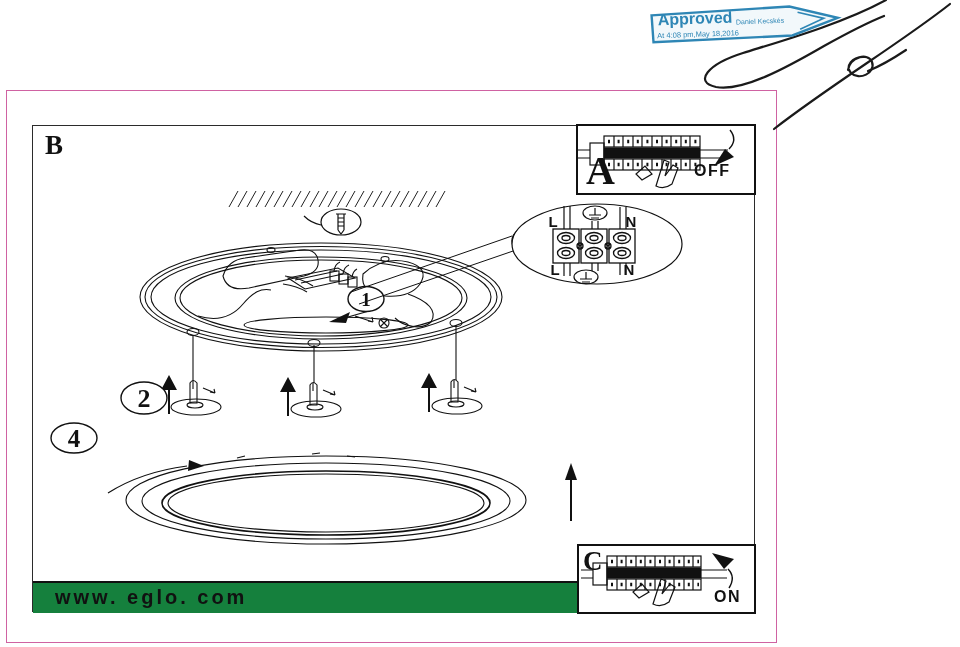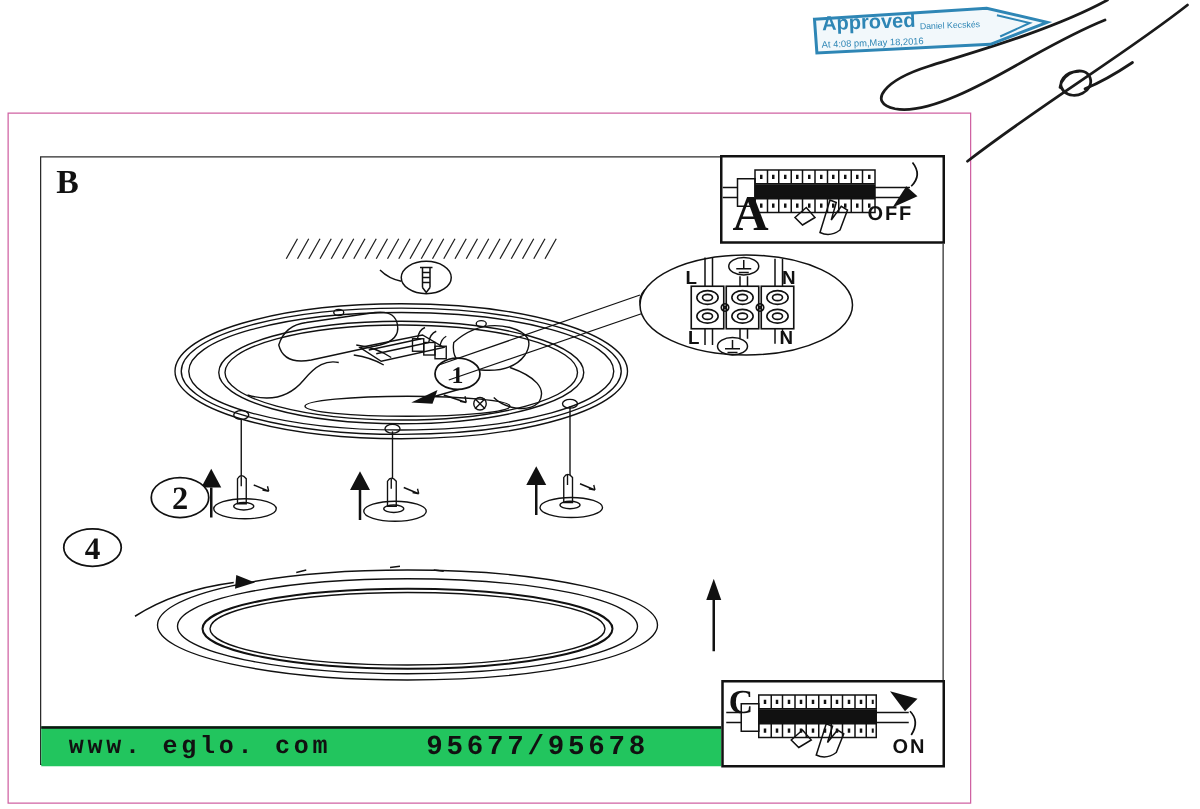--- a/index.html
+++ b/index.html
@@ -9,22 +9,22 @@
   
   .pink-frame{left:6px;top:90px;width:769px;height:551px;border:1px solid #cf62a2;background:#fff;}
   
   .inner-frame{left:25px;top:34px;width:721px;height:485px;border:1px solid #2b2b2b;}
   .b-label{left:12px;top:4px;font-size:27px;font-weight:600;letter-spacing:1px;}
   
   .detail-box{background:#fff;border:2px solid #111;z-index:3;}
   .detail-a{left:543px;top:-2px;width:176px;height:67px;}
   .detail-c{left:544px;top:418px;width:175px;height:66px;}
   
-  .footer{left:0;top:455px;width:721px;height:30px;border-top:2px solid #111;z-index:2;background:#22c55e;
-          font-family:Liberation Mono, monospace;font-weight:700;}
+  .footer{left:0;top:455px;width:721px;height:30px;border-top:2px solid #111;z-index:2;background:#15803d;
+          font-family:Liberation Sans, sans-serif;font-weight:700;}
   .footer .site{position:absolute;left:22px;top:3px;font-size:20px;letter-spacing:3px;}
   .footer .model{position:absolute;left:308px;top:2px;font-size:22px;letter-spacing:3px;}
   
   .stamp{left:648px;top:5px;width:200px;height:42px;transform:rotate(-2deg);z-index:5;}
   .stamp .title{position:absolute;left:10px;top:3px;font-family:"Liberation Sans",sans-serif;
                 font-weight:700;font-size:16px;color:#2e86b5;}
   .stamp .who{position:absolute;left:88px;top:13px;font-family:"Liberation Sans",sans-serif;
               font-size:7px;color:#2e86b5;}
   .stamp .when{position:absolute;left:9px;top:23px;font-family:"Liberation Sans",sans-serif;
                font-size:7.5px;color:#2e86b5;}
@@ -288,19 +288,18 @@
             <path d="M150,42 Q157,31 149,23" fill="none" stroke="#111" stroke-width="1.4"></path>
             <polygon points="133,7 155,13 145,23" fill="#111"></polygon>
           </g>
           <text x="4" y="24" font-size="27" font-weight="700">C</text>
           <text class="sans" x="135" y="56" font-size="16" font-weight="700" letter-spacing="1.5">ON</text>
         </svg>
       </div>
 
       <div class="abs footer">
         <span class="site">www. eglo. com</span>
-        <span class="model">95677/95678</span>
       </div>
 
     </div>
   </div>
 
 </div>
 
 </body></html>

